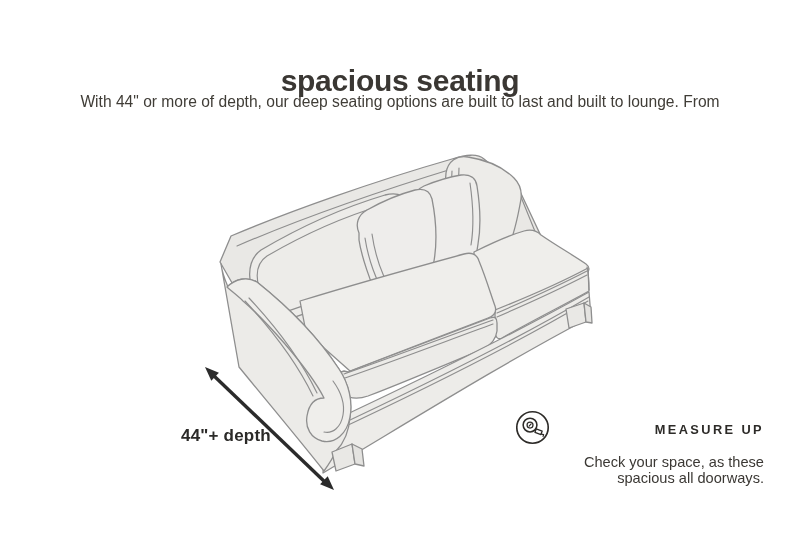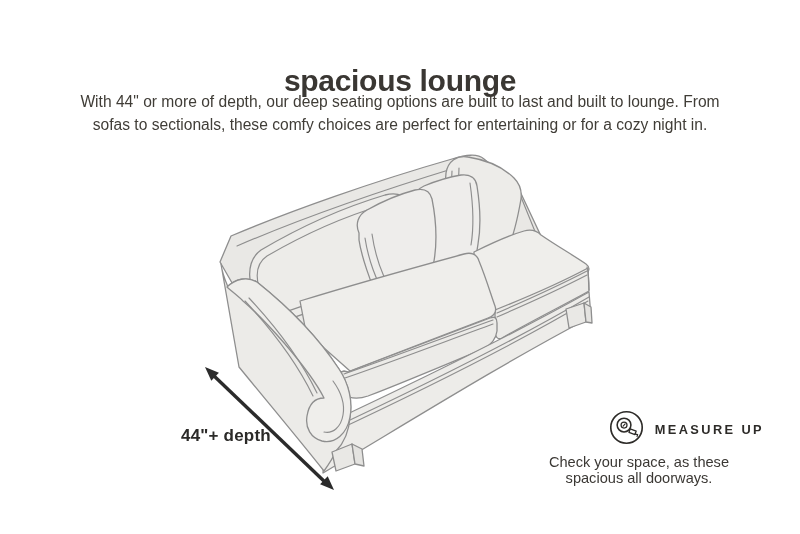--- a/index.html
+++ b/index.html
@@ -44,51 +44,50 @@
     white-space: nowrap;
   }
   .measure-up {
     position: absolute;
     right: 36px; top: 409px;
     width: 250px;
   }
   .mu-head {
     display: flex;
     align-items: center;
-    justify-content: flex-end;
+    justify-content: space-between;
     gap: 10px;
   }
   .mu-title {
     font-size: 12.8px;
     font-weight: bold;
     letter-spacing: 2.4px;
     color: #2d2b28;
     white-space: nowrap;
   }
   .mu-note {
     margin-top: 5px;
     text-align: right;
     font-size: 14.6px;
     line-height: 15.5px;
     color: #3b3834;
   }
-  .mu-note div { white-space: nowrap; text-align: center; }
+  .mu-note div { white-space: nowrap; }
   .sofa-line { fill: none; stroke: #8e8e8e; stroke-width: 1.15; stroke-linecap: round; }
   .sofa-shape { stroke: #8e8e8e; stroke-width: 1.3; stroke-linejoin: round; }
 </style>
 </head>
 <body>
 
 <div class="stage">
 
-  <h1 class="page-title">spacious lounge</h1>
+  <h1 class="page-title">spacious seating</h1>
 
   <div class="page-desc">
     <div>With 44" or more of depth, our deep seating options are built to last and built to lounge. From</div>
-    <div>sofas to sectionals, these comfy choices are perfect for entertaining or for a cozy night in.</div>
   </div>
 
   <svg class="sofa-svg" viewBox="0 0 800 534" aria-hidden="true">
 
     <g>
       <path class="sofa-shape" fill="#e9e8e5" d="M 220,262 L 231,236 C 290,211 375,181 452,159 C 466,155 477,153 484,159 C 496,169 507,177 517,185 L 556,268 L 540,296 C 470,314 380,338 325,354 L 258,328 Z"></path>
       <path class="sofa-line" d="M 237,246 C 295,221 380,191 455,168 C 468,164 477,163 485,168 C 493,174 502,181 511,189"></path>
       <path class="sofa-line" d="M 519,192 L 549,266"></path>
     </g>
 

